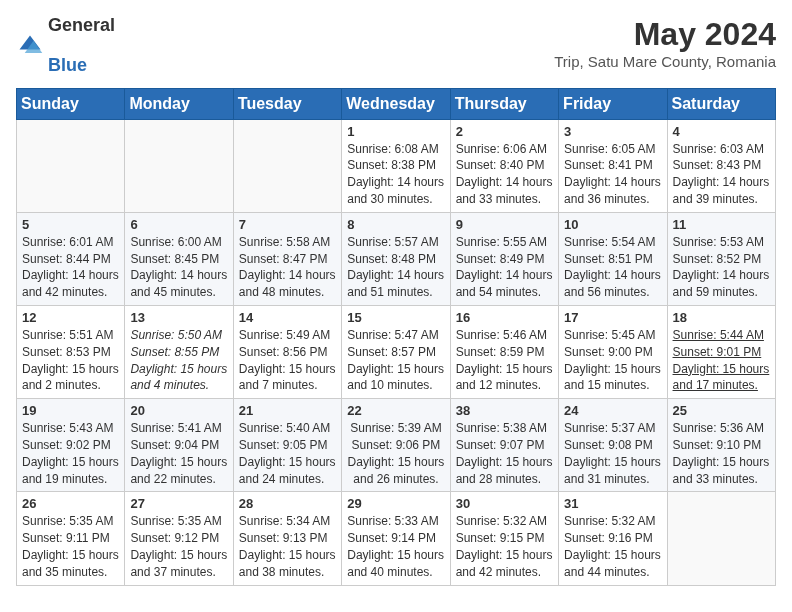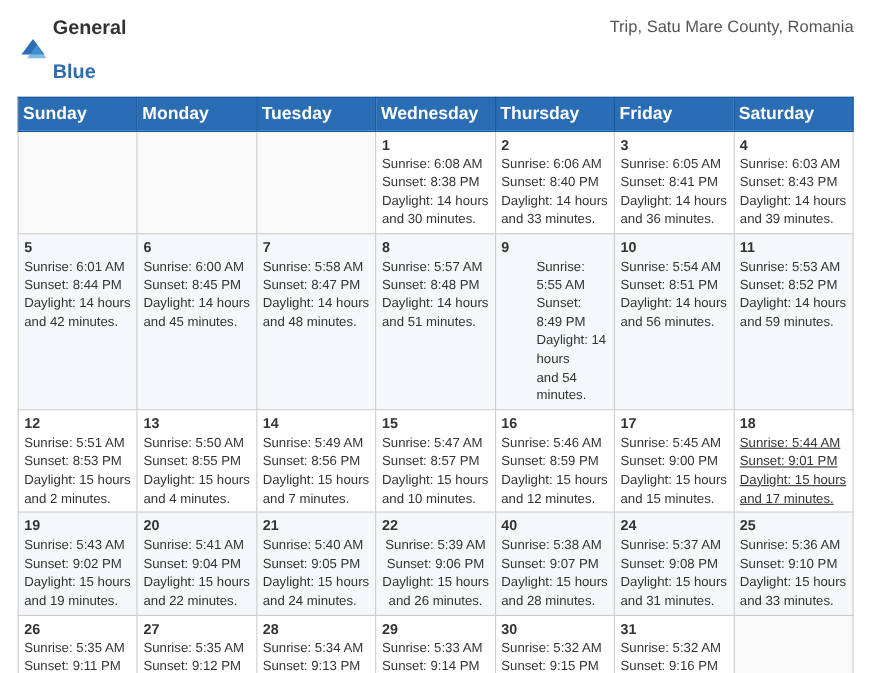--- a/index.html
+++ b/index.html
@@ -103,20 +103,21 @@
     <svg class="logo-icon" viewBox="0 0 32 32" xmlns="http://www.w3.org/2000/svg">
       <polygon points="16,4 28,20 4,20" fill="#2a6db5"></polygon>
       <polygon points="20,10 30,24 10,24" fill="#4a9fd5" opacity="0.7"></polygon>
     </svg>
     <div class="logo-text">
       <span class="logo-general">General</span>
       <span class="logo-blue">Blue</span>
     </div>
   </div>
   <div class="title-block">
+    <div class="month-title">May 2024</div>
     <div class="subtitle">Trip, Satu Mare County, Romania</div>
   </div>
 </div>
 
 <table>
   <thead>
     <tr>
     <th>Sunday</th>
         <th>Monday</th>
         <th>Tuesday</th>
@@ -184,21 +185,21 @@
         </td>
         <td>
           <span class="day-num">8</span>
           <div class="day-detail" style="white-space: pre-line;">Sunrise: 5:57 AM
 Sunset: 8:48 PM
 Daylight: 14 hours
 and 51 minutes.</div>
         </td>
         <td>
           <span class="day-num">9</span>
-          <div class="day-detail" style="white-space: pre-line; margin-left: 32px;">Sunrise: 5:55 AM
+          <div class="day-detail" style="white-space: pre-line;">Sunrise: 5:55 AM
 Sunset: 8:49 PM
 Daylight: 14 hours
 and 54 minutes.</div>
         </td>
         <td>
           <span class="day-num">10</span>
           <div class="day-detail" style="white-space: pre-line;">Sunrise: 5:54 AM
 Sunset: 8:51 PM
 Daylight: 14 hours
 and 56 minutes.</div>
@@ -214,21 +215,21 @@
       <tr>
         <td>
           <span class="day-num">12</span>
           <div class="day-detail" style="white-space: pre-line;">Sunrise: 5:51 AM
 Sunset: 8:53 PM
 Daylight: 15 hours
 and 2 minutes.</div>
         </td>
         <td>
           <span class="day-num">13</span>
-          <div class="day-detail" style="white-space: pre-line;">Sunrise: 5:50 AM
+          <div class="day-detail" style="white-space: pre-line; font-style: italic;">Sunrise: 5:50 AM
 Sunset: 8:55 PM
 Daylight: 15 hours
 and 4 minutes.</div>
         </td>
         <td>
           <span class="day-num">14</span>
           <div class="day-detail" style="white-space: pre-line;">Sunrise: 5:49 AM
 Sunset: 8:56 PM
 Daylight: 15 hours
 and 7 minutes.</div>
@@ -285,21 +286,21 @@
 and 24 minutes.</div>
         </td>
         <td>
           <span class="day-num">22</span>
           <div class="day-detail" style="white-space: pre-line; text-align: center;">Sunrise: 5:39 AM
 Sunset: 9:06 PM
 Daylight: 15 hours
 and 26 minutes.</div>
         </td>
         <td>
-          <span class="day-num">40</span>
+          <span class="day-num">38</span>
           <div class="day-detail" style="white-space: pre-line;">Sunrise: 5:38 AM
 Sunset: 9:07 PM
 Daylight: 15 hours
 and 28 minutes.</div>
         </td>
         <td>
           <span class="day-num">24</span>
           <div class="day-detail" style="white-space: pre-line;">Sunrise: 5:37 AM
 Sunset: 9:08 PM
 Daylight: 15 hours

